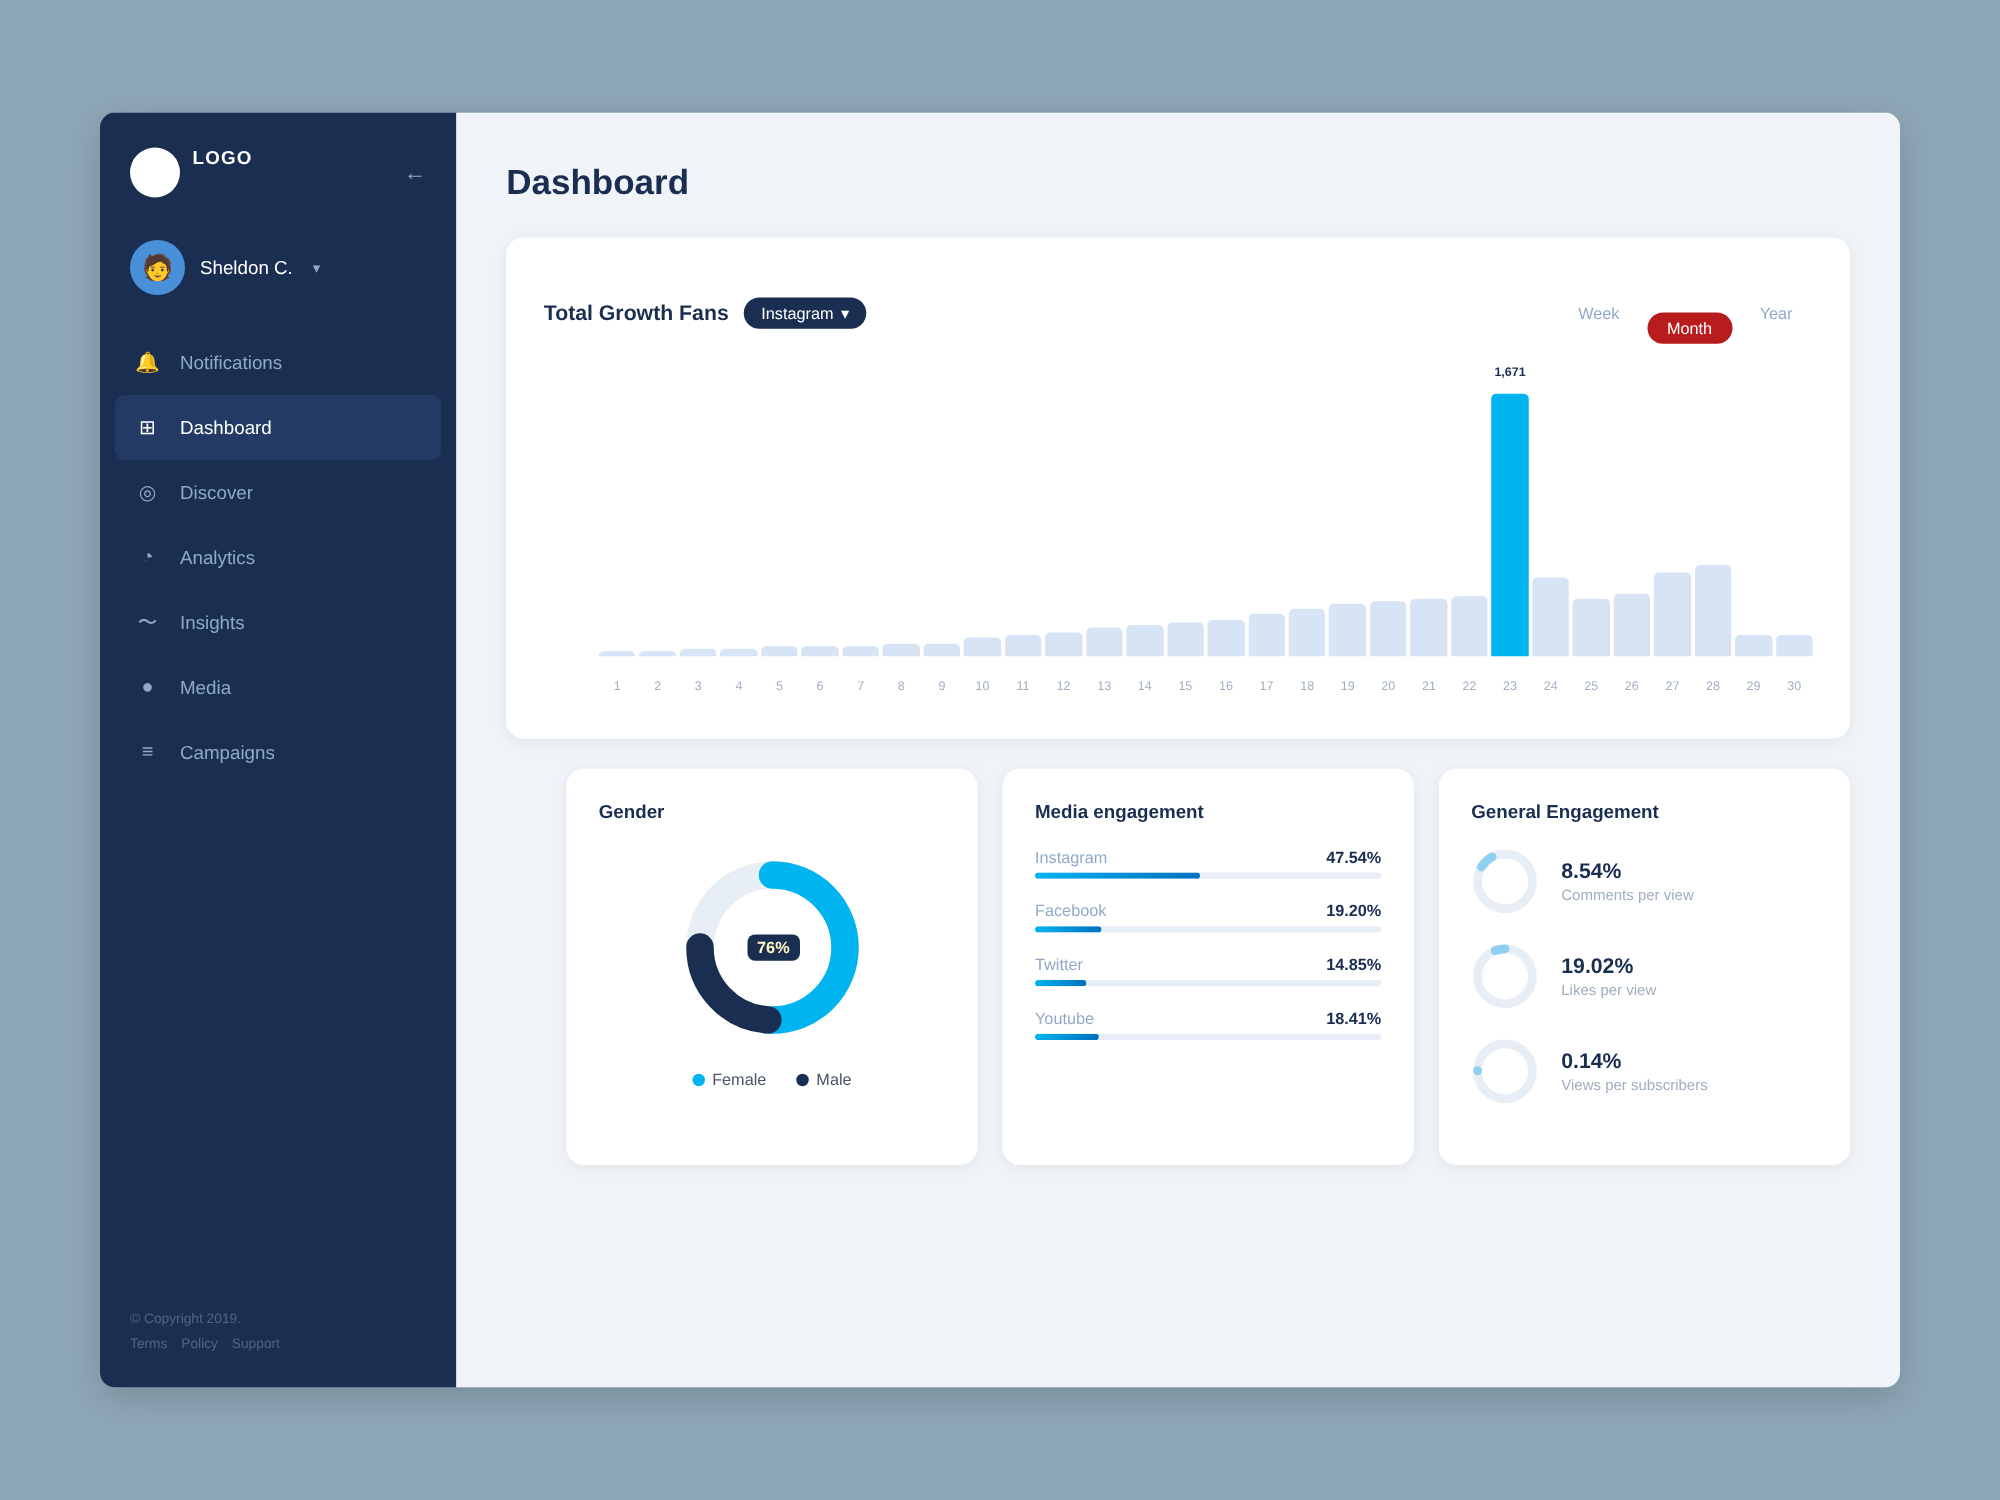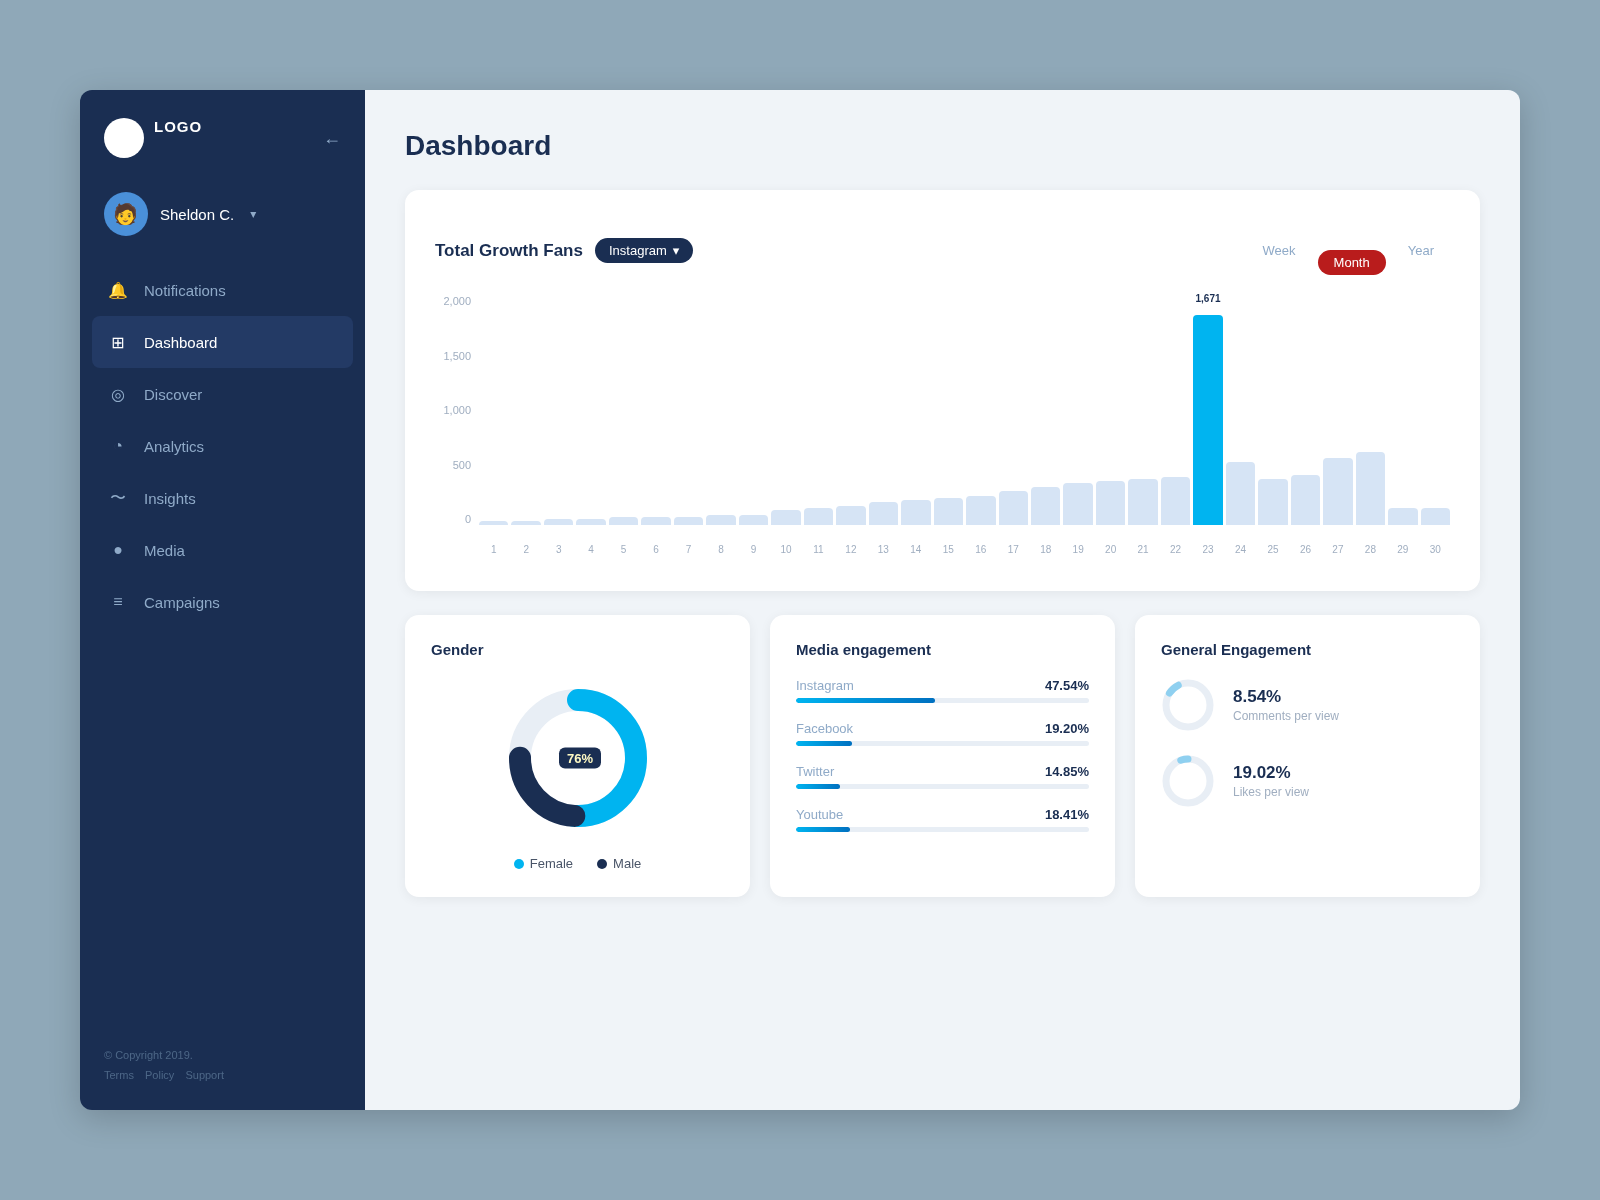--- a/index.html
+++ b/index.html
@@ -277,20 +277,21 @@
       flex: 1;
       text-align: center;
       font-size: 10px;
       color: #a0aec0;
     }
 
     
     .lower-row {
       display: flex;
       gap: 20px;
+      margin-left: 48px;
     }
     .lower-card {
       background: #fff;
       border-radius: 14px;
       padding: 26px 26px;
       box-shadow: 0 2px 12px rgba(0,0,0,0.06);
       flex: 1;
     }
     .lower-card-title {
       font-size: 15px;
@@ -463,28 +464,20 @@
             <span>▾</span>
           </div>
         </div>
         <div class="period-btns">
           <button class="period-btn">Week</button>
           <button class="period-btn active">Month</button>
           <button class="period-btn">Year</button>
         </div>
       </div>
       <div class="bar-chart-container">
-        <div class="bar-chart-y-labels">
-
-        <div class="y-label">2,000</div>
-            <div class="y-label">1,500</div>
-            <div class="y-label">1,000</div>
-            <div class="y-label">500</div>
-            <div class="y-label">0</div>
-          </div>
         <div class="bar-chart-inner">
 
         <div class="bar-col">
               <div class="bar" style="height:4.2px;">
     
   </div>
             </div>
             <div class="bar-col">
               <div class="bar" style="height:4.2px;">
     
@@ -753,18 +746,28 @@
             <div class="general-row">
     <svg class="ring-chart" width="54" height="54" viewBox="0 0 54 54">
       <circle cx="27" cy="27" r="22" fill="none" stroke="#e8eef5" stroke-width="7"></circle>
       <circle cx="27" cy="27" r="22" fill="none" stroke="#8fd0f0" stroke-width="7" stroke-dasharray="26.29136059936226 138.23007675795088" stroke-dashoffset="34.55751918948772" stroke-linecap="round" transform="rotate(-90 27 27)"></circle>
     </svg>
     <div>
       <div class="general-value">19.02%</div>
       <div class="general-desc">Likes per view</div>
     </div>
   </div>
+            <div class="general-row">
+    <svg class="ring-chart" width="54" height="54" viewBox="0 0 54 54">
+      <circle cx="27" cy="27" r="22" fill="none" stroke="#e8eef5" stroke-width="7"></circle>
+      <circle cx="27" cy="27" r="22" fill="none" stroke="#8fd0f0" stroke-width="7" stroke-dasharray="0.19352210746113127 138.23007675795088" stroke-dashoffset="34.55751918948772" stroke-linecap="round" transform="rotate(-90 27 27)"></circle>
+    </svg>
+    <div>
+      <div class="general-value">0.14%</div>
+      <div class="general-desc">Views per subscribers</div>
+    </div>
+  </div>
           </div>
       </div>
 
     </div>
   </div>
 </div>
 
 </body></html>

